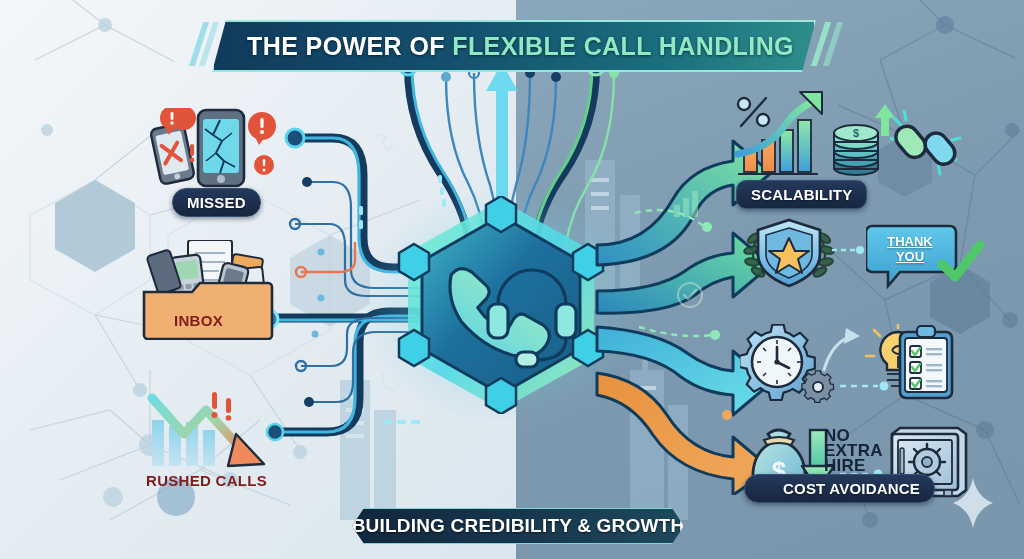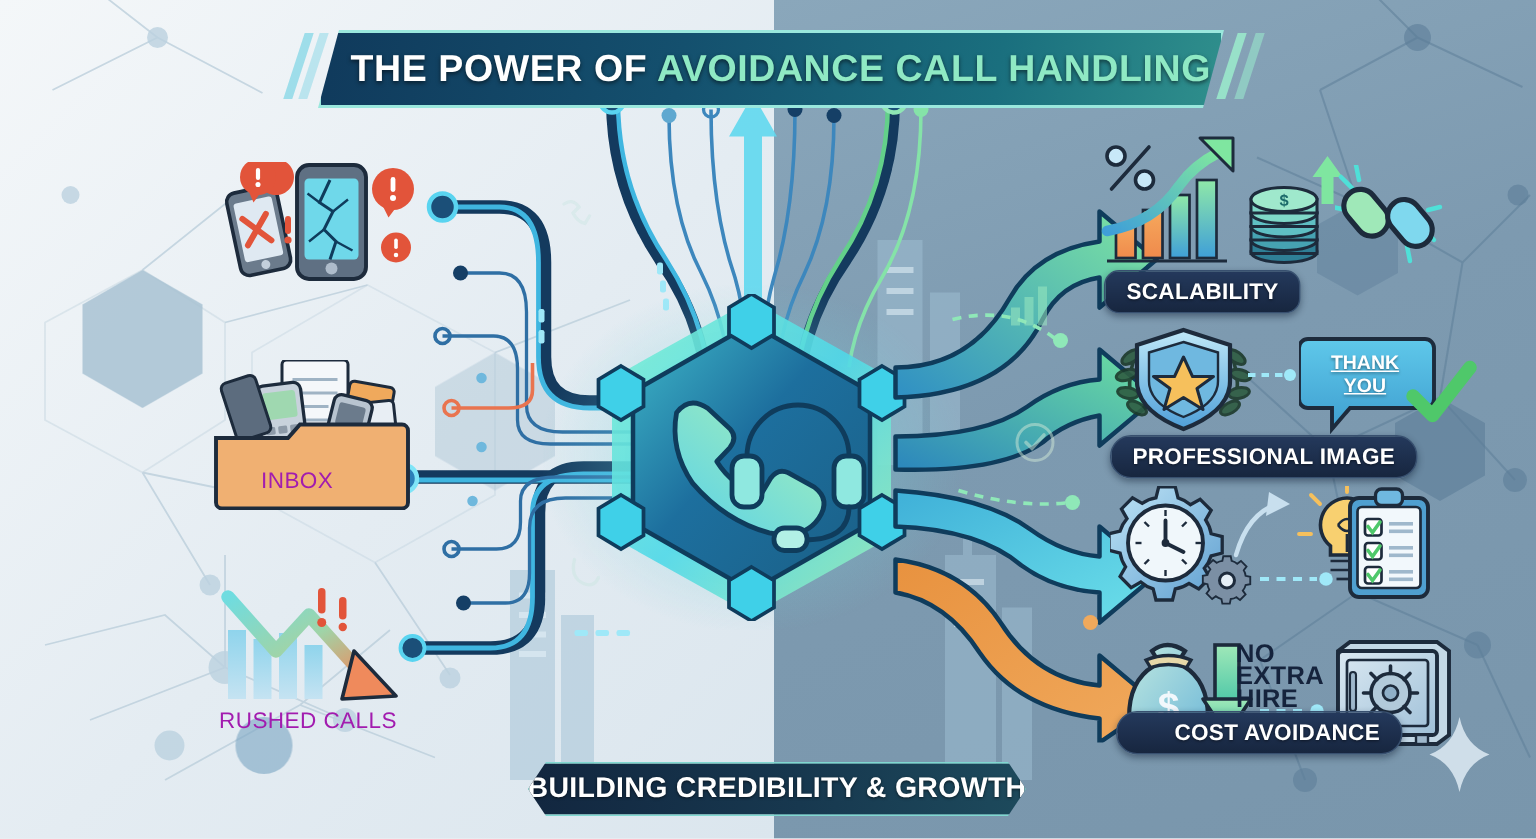--- a/index.html
+++ b/index.html
@@ -71,21 +71,21 @@
     display:flex;align-items:center;justify-content:center;padding:0 14px;
     box-shadow:0 2px 5px rgba(10,25,45,.45);
   }
   .pill span{
     color:#fff;font-size:15px;font-weight:bold;white-space:nowrap;letter-spacing:.2px;
     text-shadow:0 1px 2px rgba(0,0,0,.5);
   }
 
   
   .plainlabel{
-    position:absolute;color:#a21caf;font-size:15px;font-weight:normal;
+    position:absolute;color:#7f1d1d;font-size:15px;font-weight:bold;
     letter-spacing:.3px;white-space:nowrap;
   }
 
   
   .art{position:absolute;}
 
   .nohire{
     position:absolute;color:#15233c;font-size:17px;font-weight:bold;
     line-height:15px;white-space:pre;letter-spacing:.2px;
   }
@@ -359,21 +359,21 @@
   </svg>
   <svg class="art" style="left:378px;top:368px;width:28px;height:28px;opacity:.6;" viewBox="0 0 28 28">
     <path d="M5 5 q-3 12 6 16 q7 3 10 -4" fill="none" stroke="#cfe7e5" stroke-width="2.2" stroke-linecap="round"></path>
   </svg>
 
   <div class="tick a"></div>
   <div class="tick b"></div>
   <div class="tick c"></div>
   <div class="tick d"></div>
   <div class="title-banner">
-    <div class="title-text"><span class="t-white">THE POWER OF </span><span class="t-mint">AVOIDANCE CALL HANDLING</span></div>
+    <div class="title-text"><span class="t-white">THE POWER OF </span><span class="t-mint">FLEXIBLE CALL HANDLING</span></div>
   </div>
 
   <svg class="art" style="left:142px;top:108px;width:160px;height:90px;" viewBox="0 0 160 90">
 
     <g transform="translate(8,22) rotate(-12)">
       <rect x="0" y="0" width="34" height="56" rx="6" fill="#6b7b8c" stroke="#1d2b3c" stroke-width="2.4"></rect>
       <rect x="4" y="7" width="26" height="40" rx="2" fill="#dfe9f2"></rect>
       <circle cx="17" cy="51" r="3" fill="#c3cfdb"></circle>
       <path d="M8 18 l16 18 M24 18 l-16 18" stroke="#e2543a" stroke-width="4" stroke-linecap="round"></path>
     </g>
@@ -402,20 +402,23 @@
     <g>
       <circle cx="122" cy="57" r="10" fill="#e2543a"></circle>
       <rect x="120.8" y="51" width="2.4" height="7" rx="1.2" fill="#fff"></rect>
       <circle cx="122" cy="62" r="1.5" fill="#fff"></circle>
     </g>
     <g fill="#e2543a">
       <rect x="48" y="36" width="4" height="12" rx="2"></rect>
       <circle cx="50" cy="52" r="2.4"></circle>
     </g>
   </svg>
+  <div class="pill" style="left:172px;top:188px;">
+    <span>MISSED</span>
+  </div>
 
   <svg class="art" style="left:136px;top:240px;width:160px;height:100px;" viewBox="0 0 160 100">
 
     <g transform="translate(52,0)">
       <rect x="0" y="0" width="44" height="58" rx="3" fill="#f4f7fa" stroke="#1d2b3c" stroke-width="2"></rect>
       <g stroke="#9fb3c4" stroke-width="2">
           <path d="M7 13 H37"></path>
           <path d="M7 22 H37"></path>
           <path d="M7 31 H31"></path>
           <path d="M7 40 H34"></path>
@@ -596,23 +599,20 @@
           <stop offset="100%" stop-color="#3f9fd0"></stop>
       </linearGradient>
     </defs>
     <path d="M6 4 H84 a6 6 0 0 1 6 6 V44 a6 6 0 0 1 -6 6 H34 L22 64 L22 50 H6 a6 6 0 0 1 -6 -6 V10 a6 6 0 0 1 6 -6 Z" fill="url(#bub)" stroke="#1d2b3c" stroke-width="2.6"></path>
   </svg>
   <div class="thankyou" style="left:874px;top:234px;width:72px;">THANK
 YOU</div>
   <svg class="art" style="left:936px;top:240px;width:50px;height:44px;" viewBox="0 0 50 44">
     <path d="M6 24 L19 37 L44 5" fill="none" stroke="#4fc86a" stroke-width="9" stroke-linecap="round" stroke-linejoin="round"></path>
   </svg>
-  <div class="pill" style="left:740px;top:290px;">
-    <span>PROFESSIONAL IMAGE</span>
-  </div>
 
   <svg class="art" style="left:740px;top:324px;width:220px;height:82px;" viewBox="0 0 220 82">
     <defs>
       <linearGradient id="gearg" x1="0" y1="0" x2="1" y2="1">
         <stop offset="0%" stop-color="#bfe4f6"></stop>
           <stop offset="100%" stop-color="#5f9fd0"></stop>
       </linearGradient>
     </defs>
 
     <g transform="translate(38,36)">

